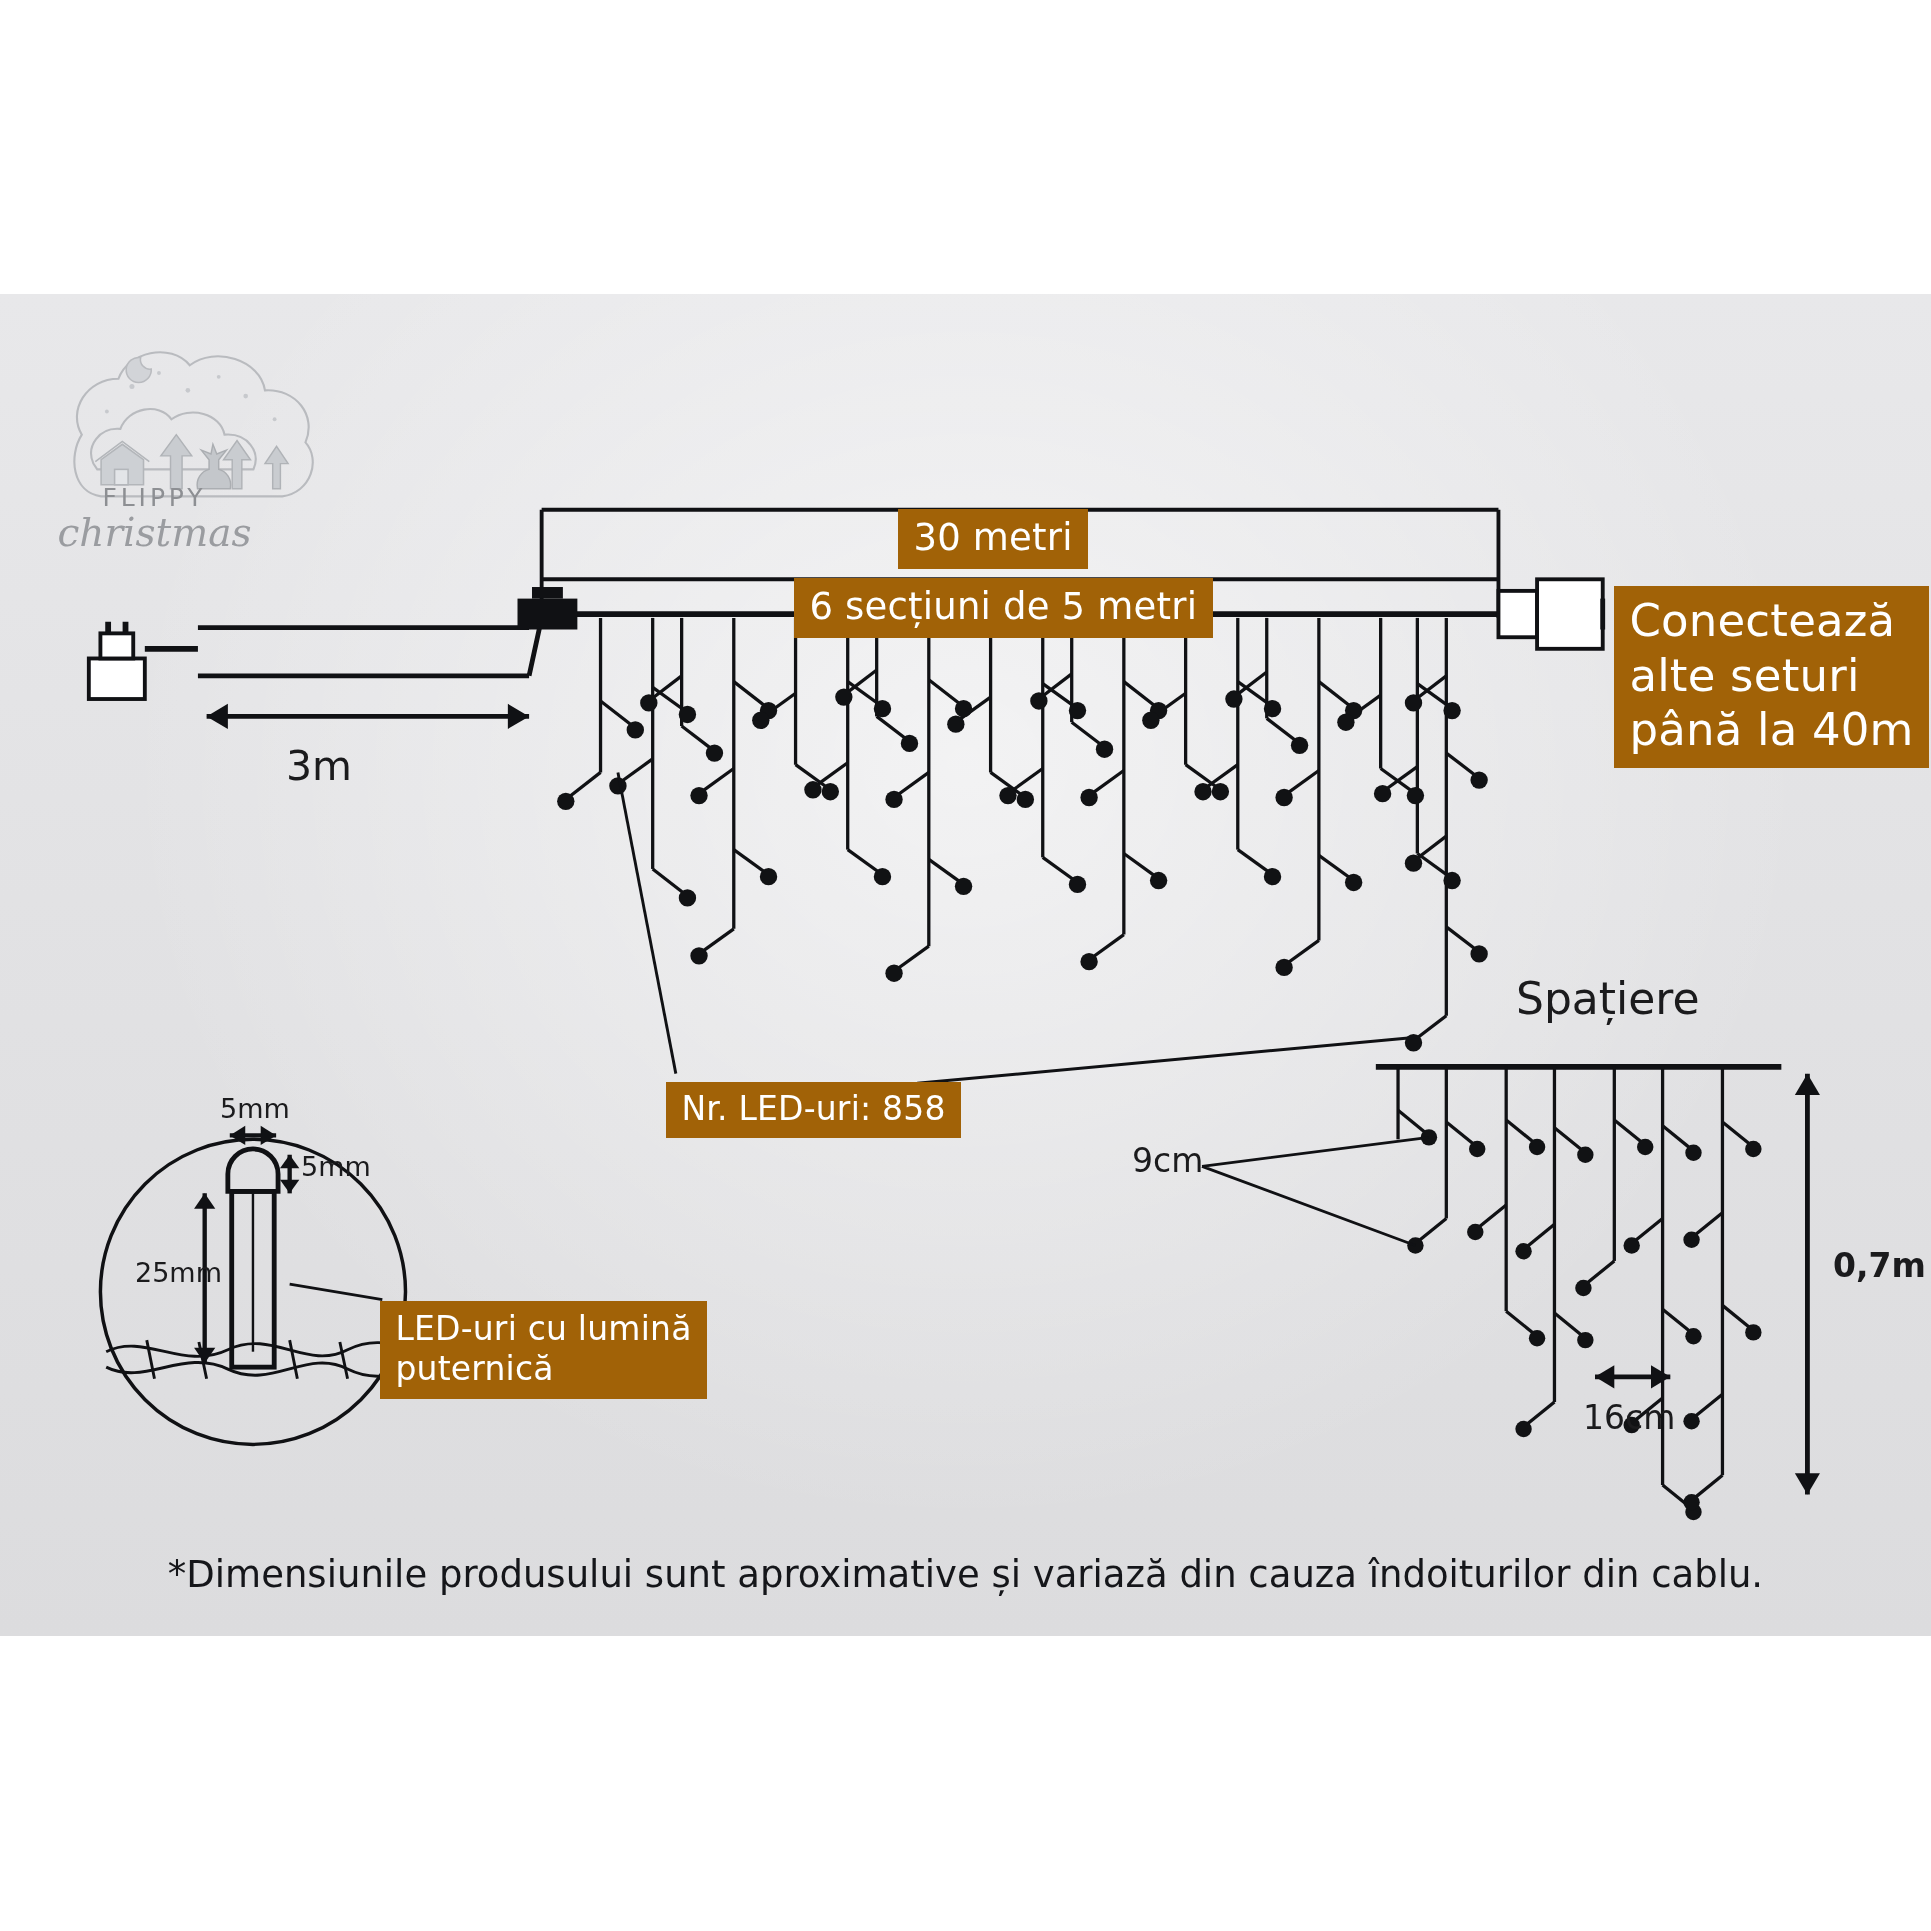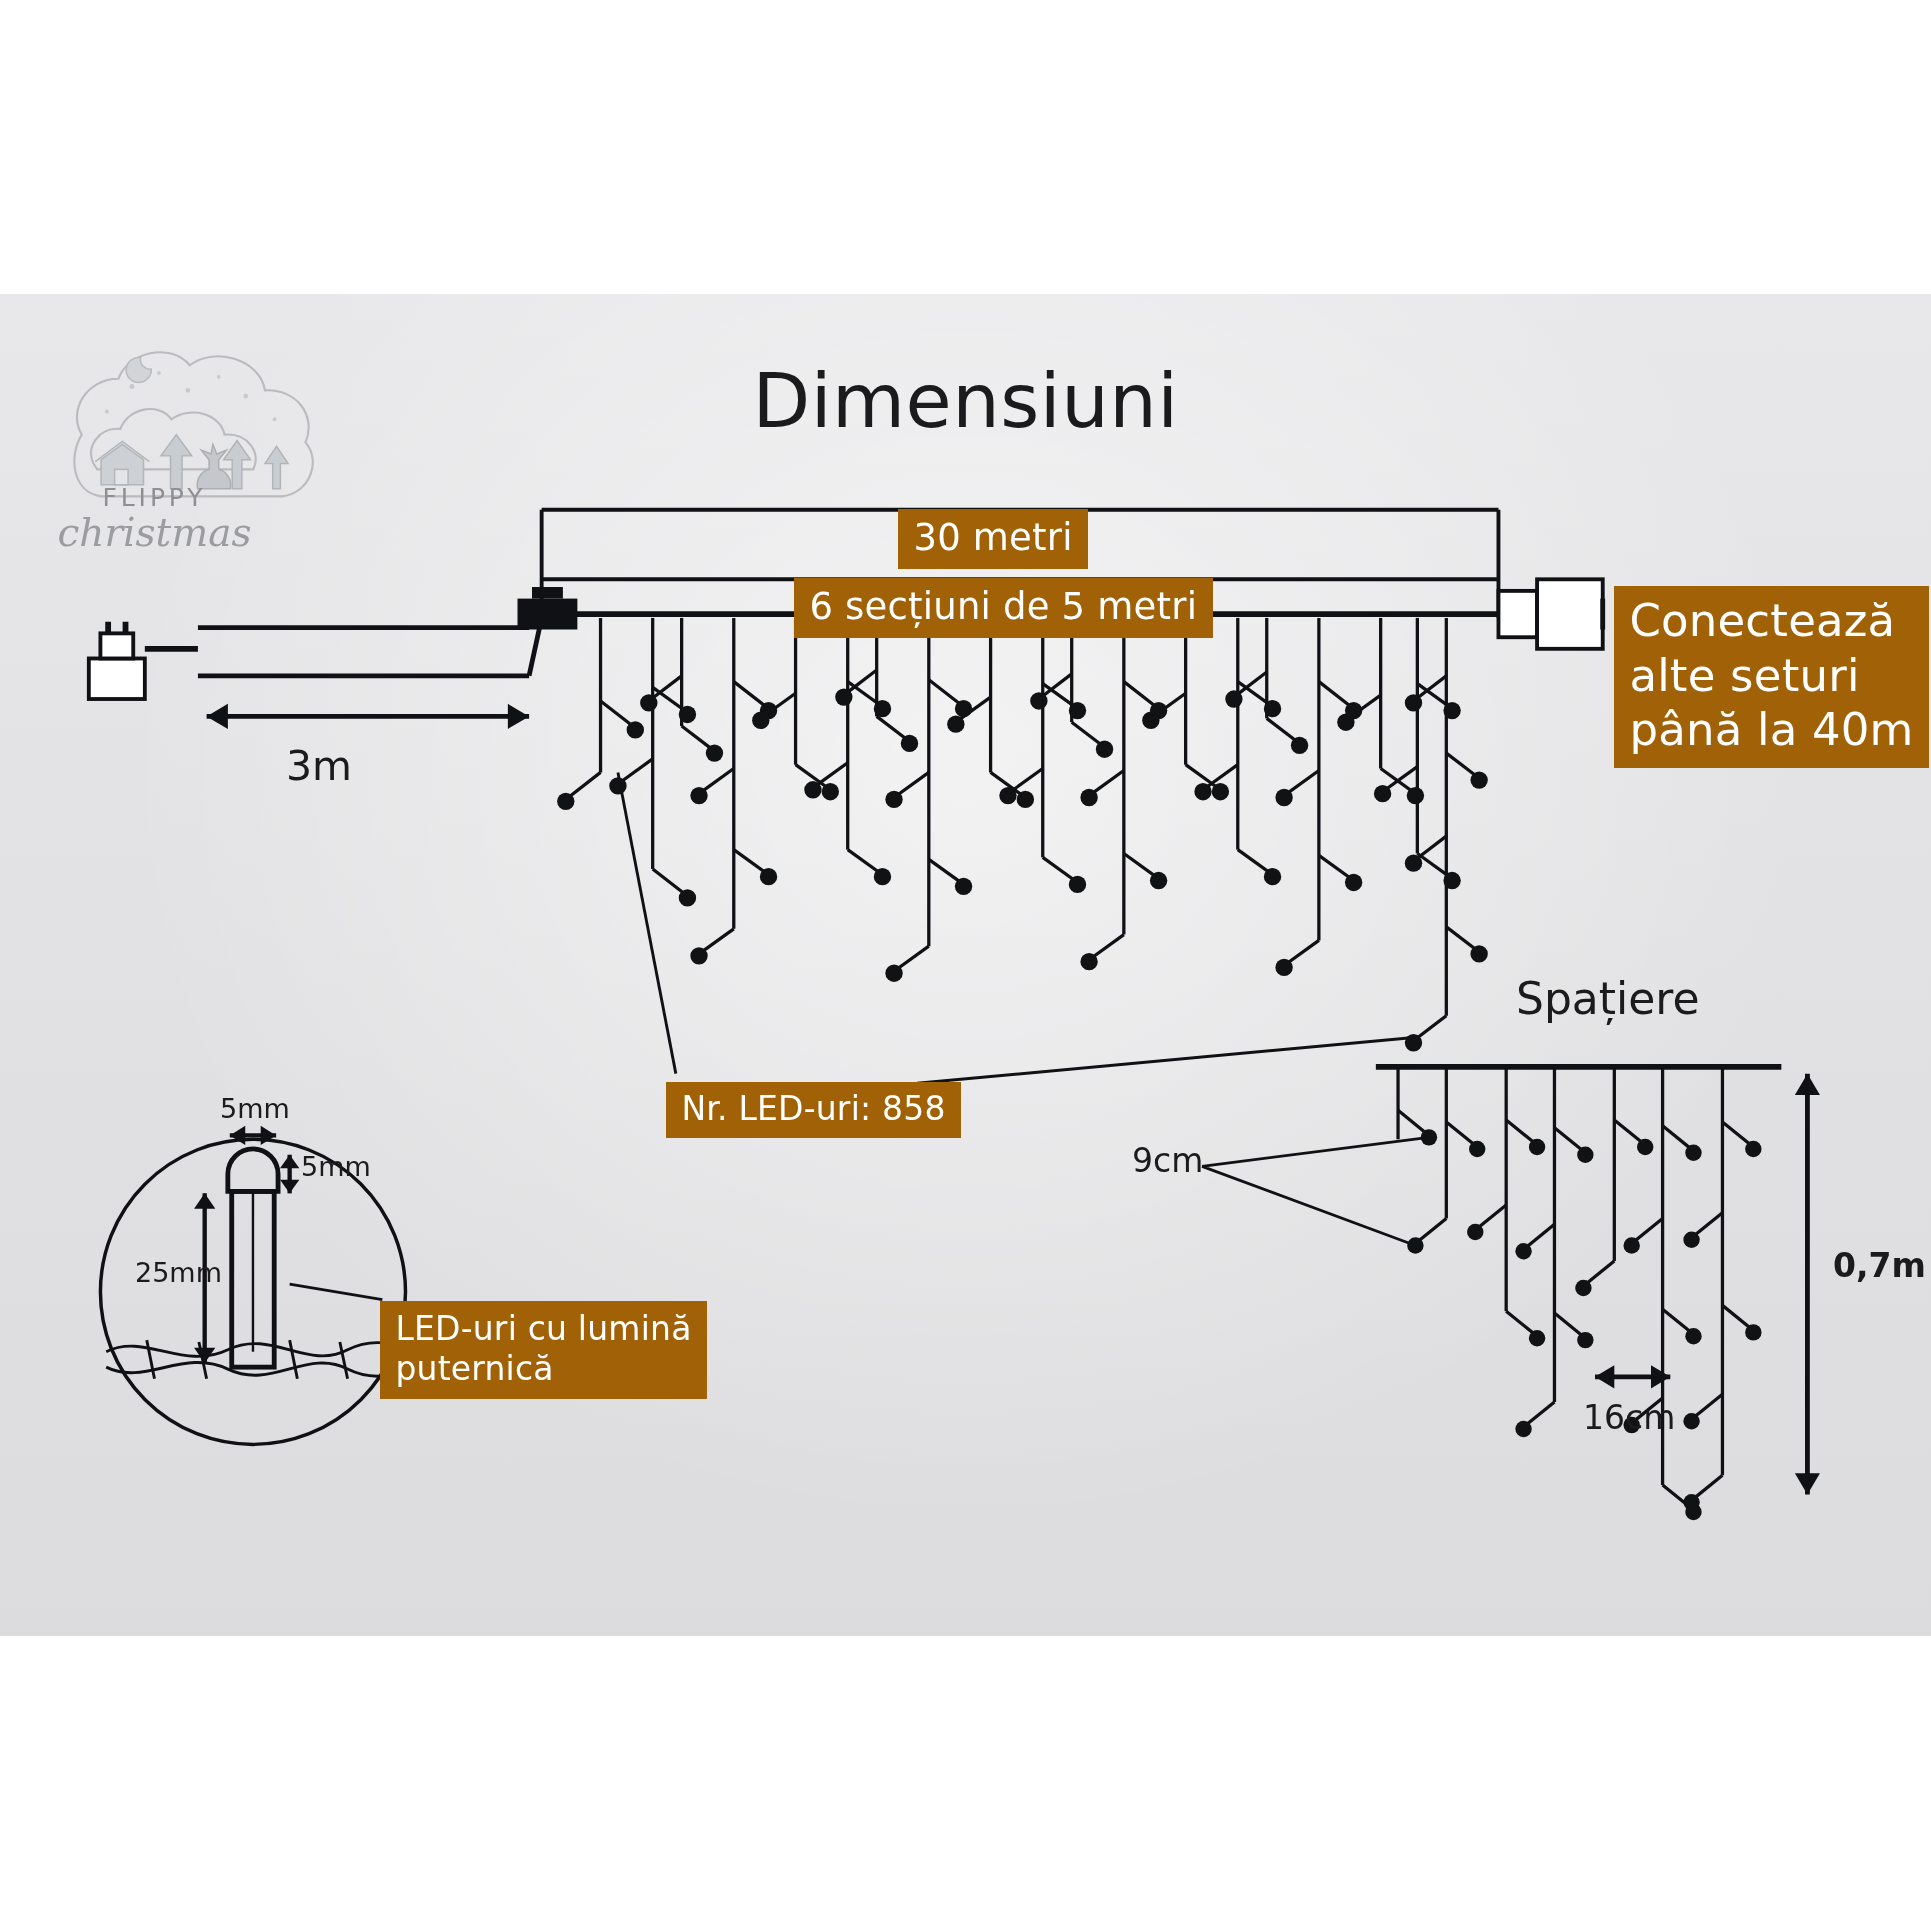--- a/index.html
+++ b/index.html
@@ -95,21 +95,20 @@
       <path d="M196 176 l0 -30 l-9 0 l14 -20 l14 20 l-9 0 l0 30 z"></path>
       <path d="M238 176 l0 -26 l-8 0 l12 -18 l12 18 l-8 0 l0 26 z"></path>
     </g>
     <g fill="#c4c7cb" stroke="#abaeb2" stroke-width="1.5">
       <path d="M160 176 c-2 -10 4 -18 12 -20 l0 -10 l-8 -10 l10 4 l2 -10 l4 10 l10 -4 l-8 10 l0 10 c8 2 14 10 12 20 z"></path>
     </g>
   </svg>
   <div class="logo-text1">FLIPPY</div>
   <div class="logo-text2">christmas</div>
 
-  <div class="title">Dimensiuni</div>
 
   <svg class="ovl" viewBox="0 0 2000 2000">
     <g stroke="#101114" fill="none" stroke-width="4">
 
       <path d="M561 528 L561 640 M1552 528 L1552 640 M561 528 L1552 528"></path>
 
       <path d="M561 600 L1552 600"></path>
 
       <path d="M561 636 L1552 636" stroke-width="6"></path>
 
@@ -407,15 +406,16 @@
 
   <div class="plain" style="left:220px;top:1093px;font-size:27px;">5mm</div>
 
   <div class="plain" style="left:301px;top:1151px;font-size:27px;">5mm</div>
 
   <div class="plain" style="left:135px;top:1257px;font-size:27px;">25mm</div>
 
   <div class="chip" style="left:380px;top:1273px;font-size:33px;line-height:1.22;">LED-uri cu lumină
 puternică</div>
 
+  <div class="footnote">*Dimensiunile produsului sunt aproximative și variază din cauza îndoiturilor din cablu.</div>
 
 </div>
 
 
 </body></html>

